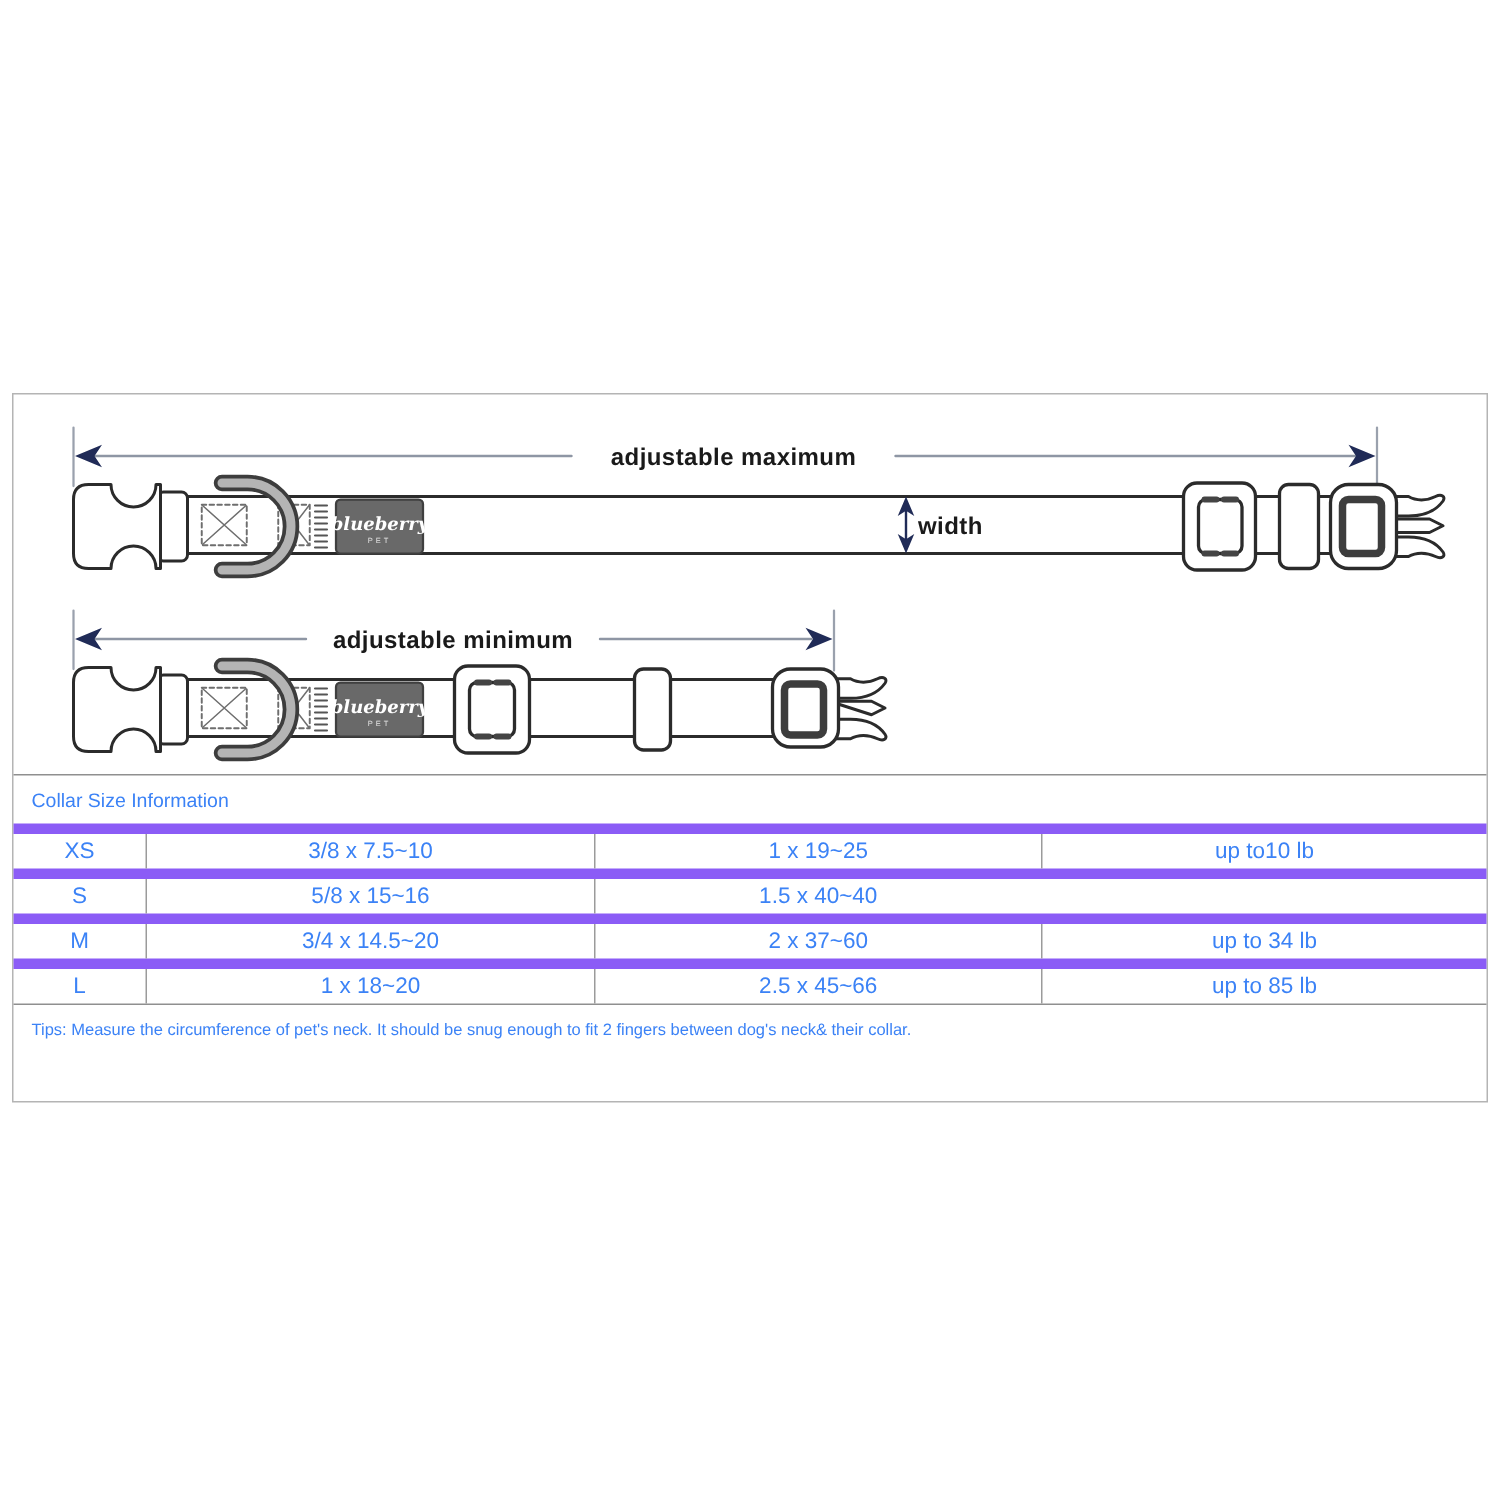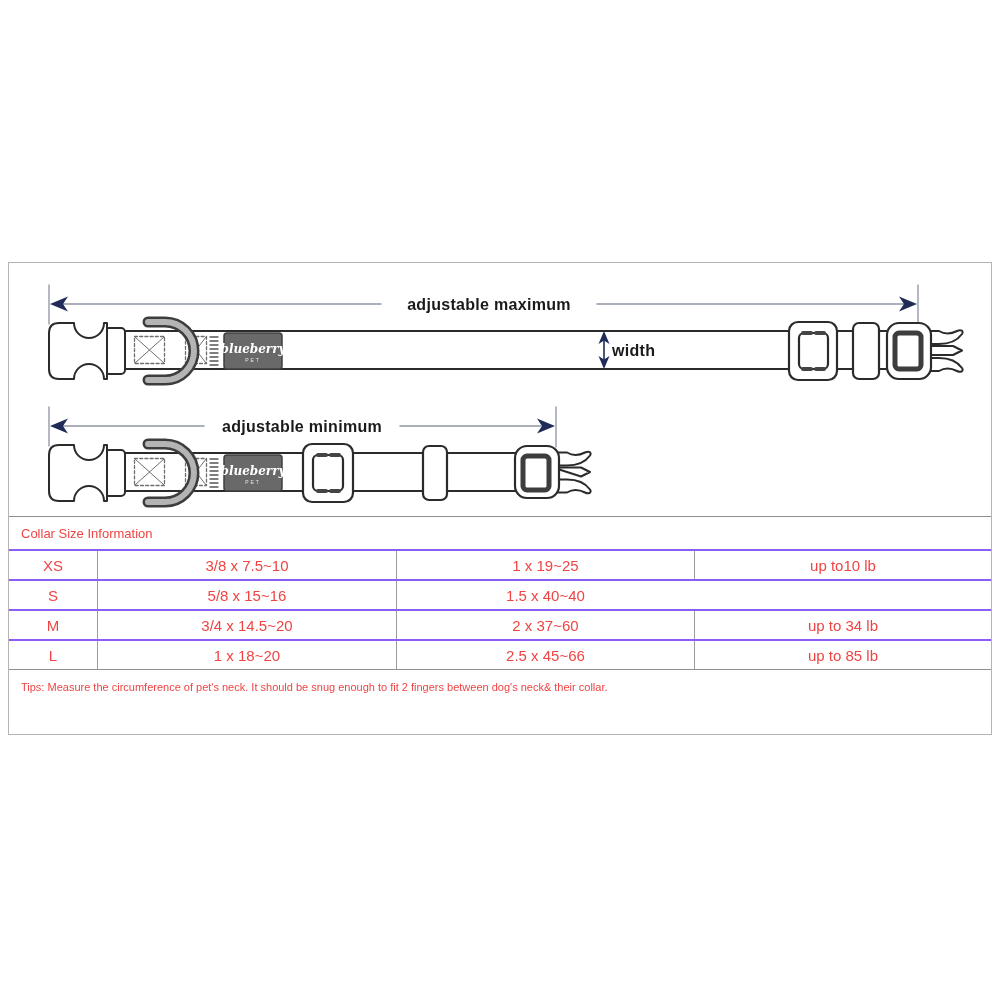--- a/index.html
+++ b/index.html
@@ -1,31 +1,31 @@
 <!DOCTYPE html>
 <html><head>
 <meta charset="utf-8">
 <style>
   html,body{margin:0;padding:0;background:#ffffff;}
   .canvas{position:relative;width:1000px;height:787px;background:#ffffff;
-          font-family:"Liberation Sans", sans-serif;color:#ef4444;overflow:hidden;}
+          font-family:"Liberation Sans", sans-serif;color:#3b82f6;overflow:hidden;}
   .panel{position:absolute;left:8px;top:262px;width:984px;height:473px;
          box-sizing:border-box;border:1px solid #b4b4b4;background:#ffffff;}
   .diagram-svg{display:block;width:982px;height:253px;}
   .dim-text{font-size:16px;font-weight:bold;fill:#1a1a1a;letter-spacing:.3px;}
   .brand-text{font-family:"DejaVu Serif", serif;font-style:italic;font-weight:bold;
               fill:#ffffff;font-size:12px;}
   .brand-sub{font-family:"Liberation Sans", sans-serif;fill:#e3e3e3;font-size:5px;letter-spacing:2px;}
   
   .band{box-sizing:border-box;width:100%;}
   .section-title{height:33px;border-top:1px solid #8f8f8f;display:flex;align-items:center;
                  padding-left:12px;font-size:13px;}
   .trow{display:flex;box-sizing:border-box;width:100%;}
   .header-row{height:30px;border-top:1px solid #8f8f8f;}
-  .data-row{height:30px;border-top:2px solid #8b5cf6;}
+  .data-row{height:30px;border-top:7px solid #8b5cf6;}
   .cell{box-sizing:border-box;height:100%;display:flex;align-items:center;justify-content:center;
         font-size:15px;white-space:nowrap;}
   .c1{width:88px;}
   .c2{width:299px;border-left:1px solid #9b9b9b;}
   .c3{width:298px;border-left:1px solid #9b9b9b;}
   .c4{width:297px;border-left:1px solid #9b9b9b;}
   .tips-row{height:35px;border-top:1px solid #8f8f8f;display:flex;align-items:center;
             padding-left:12px;font-size:11px;}
 </style>
 </head>

